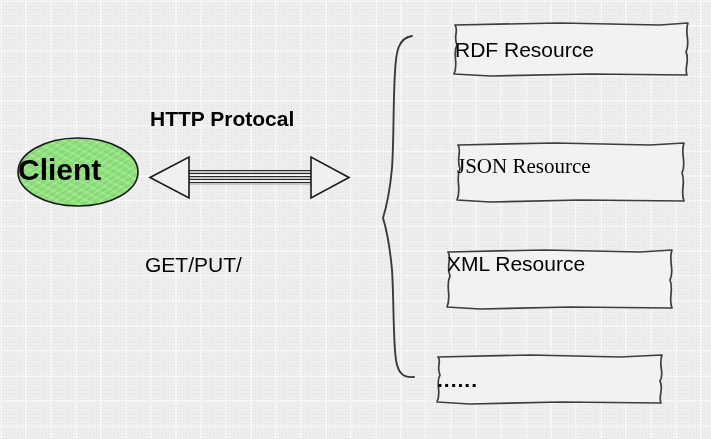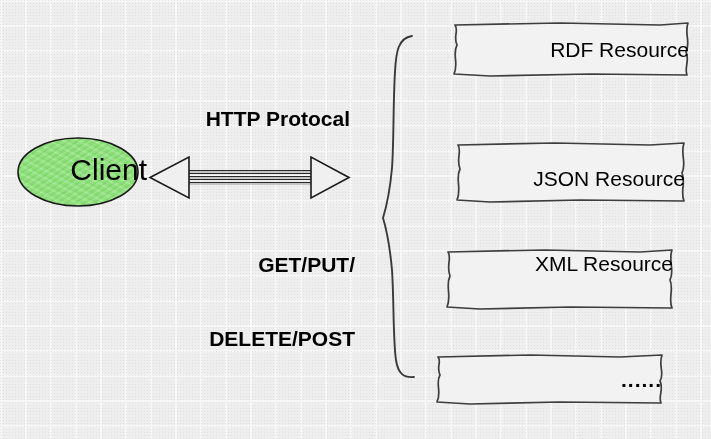--- a/index.html
+++ b/index.html
@@ -29,44 +29,43 @@
     left: 0;
     top: 0;
     width: 711px;
     height: 439px;
   }
   .node-label {
     position: absolute;
     color: #000000;
     white-space: pre;
     line-height: 1.18;
-    text-align: right;
+    text-align: left;
   }
   .client-label {
     left: 18px;
     top: 152px;
     width: 120px;
     font-size: 30px;
-    font-weight: normal;
+    font-weight: bold;
     letter-spacing: 0px;
-    padding-left: 9px;
   }
   .proto-label {
     left: 150px;
     top: 107px;
     width: 200px;
     font-size: 21px;
     font-weight: bold;
   }
   .verbs-label {
     left: 145px;
     top: 203px;
     width: 210px;
     font-size: 21px;
-    font-weight: bold;
+    font-weight: normal;
   }
   .box-label {
     font-size: 21px;
     font-weight: normal;
     color: #000000;
   }
   .dots-label {
     font-size: 21px;
     font-weight: bold;
     color: #000000;
@@ -167,24 +166,23 @@
                C 436 366, 442 362, 438 357 Z" fill="#f2f2f2" stroke="#3d3d3d" stroke-width="1.7" stroke-linejoin="round"></path>
     </g>
   </svg>
 
   <div class="node-label client-label">Client</div>
 
   <div class="node-label proto-label">HTTP Protocal</div>
 
   <div class="node-label verbs-label">
     <div>GET/PUT/</div>
-    <div>DELETE/POST</div>
   </div>
 
   <div class="node-label box-label" style="left:455px; top:38px; width:234px;">RDF Resource</div>
 
-  <div class="node-label box-label" style="left:457px; top:167px; width:228px;">JSON Resource</div>
+  <div class="node-label box-label" style="left:457px; top:154px; width:228px;font-family:Liberation Serif, serif;">JSON Resource</div>
 
   <div class="node-label box-label" style="left:447px; top:252px; width:226px;">XML Resource</div>
 
   <div class="node-label dots-label" style="left:437px; top:368px; width:225px;">......</div>
 
 </div>
 
 </body></html>

